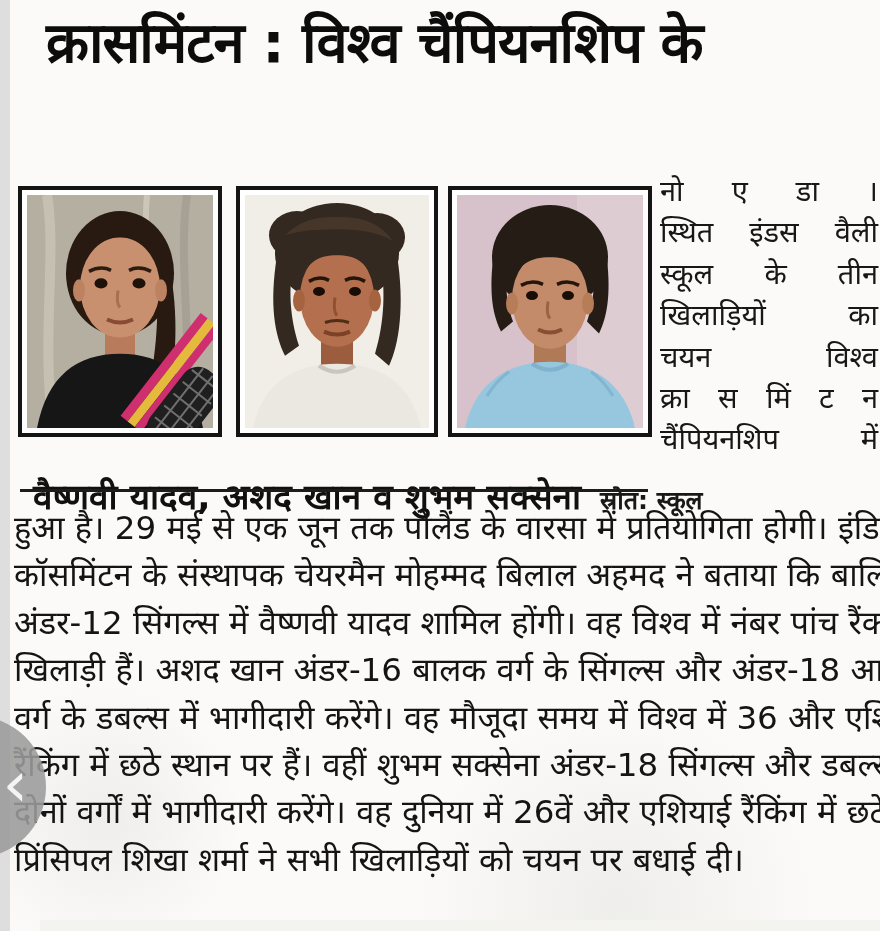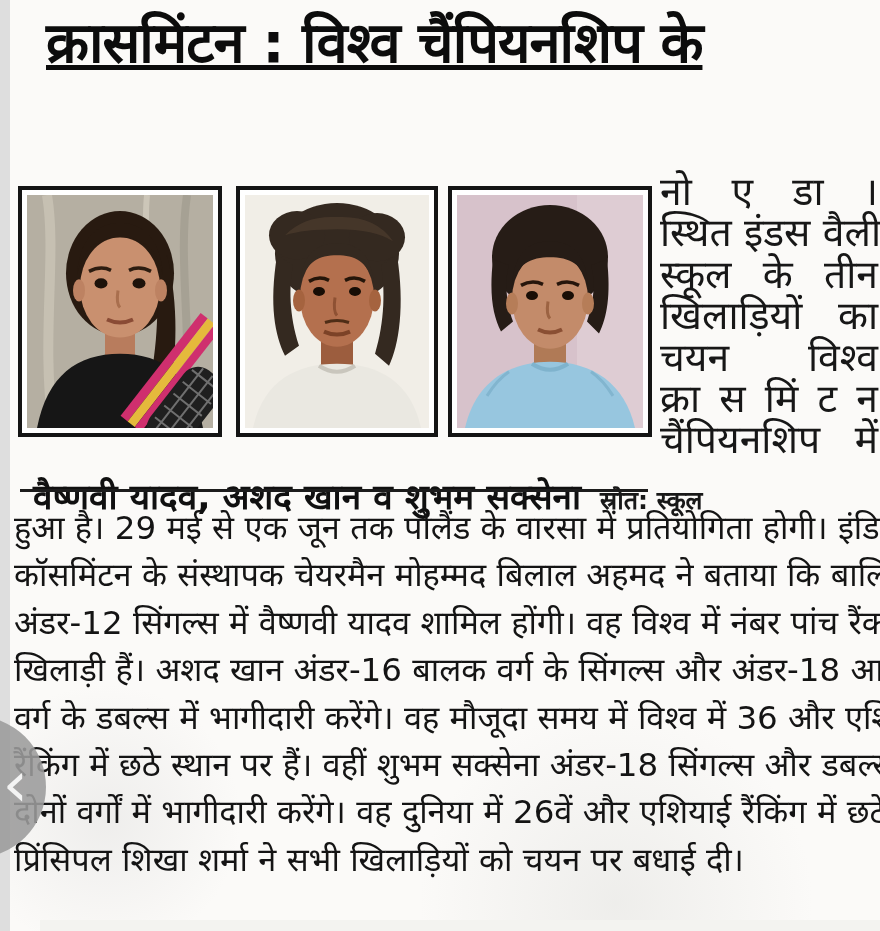--- a/index.html
+++ b/index.html
@@ -7,31 +7,31 @@
     position:relative;width:880px;height:931px;overflow:hidden;
     background:
       radial-gradient(circle at 12% 88%, rgba(200,200,200,.25), rgba(200,200,200,0) 12%),
       radial-gradient(circle at 70% 97%, rgba(225,225,222,.5), rgba(225,225,222,0) 18%),
       #fbfaf8;
     font-family:"DejaVu Sans", sans-serif;color:#141414;
   }
   .edge-strip{position:absolute;left:0;top:0;width:10px;height:100%;background:#dedede;}
   .bottom-strip{position:absolute;left:40px;right:0;bottom:0;height:11px;background:#f3f3f0;}
 
-  .headline{position:absolute;left:46px;top:4px;width:820px;font-weight:bold;color:#0c0c0c;text-decoration:underline;}
+  .headline{position:absolute;left:46px;top:4px;width:820px;font-weight:bold;color:#0c0c0c;}
   .headline .hl{font-size:56px;line-height:77px;white-space:nowrap;letter-spacing:-1px;}
 
   .photo{position:absolute;top:186px;width:204px;height:251px;border:4px solid #141414;
          background:#fff;padding:5px;box-sizing:border-box;}
   .photo svg{display:block;width:100%;height:100%;}
   .photo-1{left:18px;}
   .photo-2{left:236px;width:202px;}
   .photo-3{left:448px;}
 
-  .side-col{position:absolute;left:660px;top:171px;width:218px;font-size:39px;line-height:41.4px;color:#171717;}
+  .side-col{position:absolute;left:660px;top:171px;width:218px;font-size:29px;line-height:41.4px;color:#171717;}
   .side-line{text-align:justify;text-align-last:justify;white-space:nowrap;}
 
   .caption{position:absolute;left:33px;top:442px;width:640px;display:flex;align-items:baseline;gap:19px;}
   .caption-names{font-size:35px;font-weight:bold;color:#101010;white-space:nowrap;}
   .caption-source{font-size:25px;font-weight:bold;color:#181818;white-space:nowrap;margin-top:40px;}
   .caption-rule{position:absolute;left:20px;top:489px;width:628px;height:3px;background:#1c1c1c;}
 
   .body-text{position:absolute;left:14px;top:505px;width:862px;font-size:32.5px;line-height:47.4px;color:#141414;}
   .body-line{text-align:justify;text-align-last:justify;white-space:nowrap;}
   .body-line.last{text-align-last:left;}

